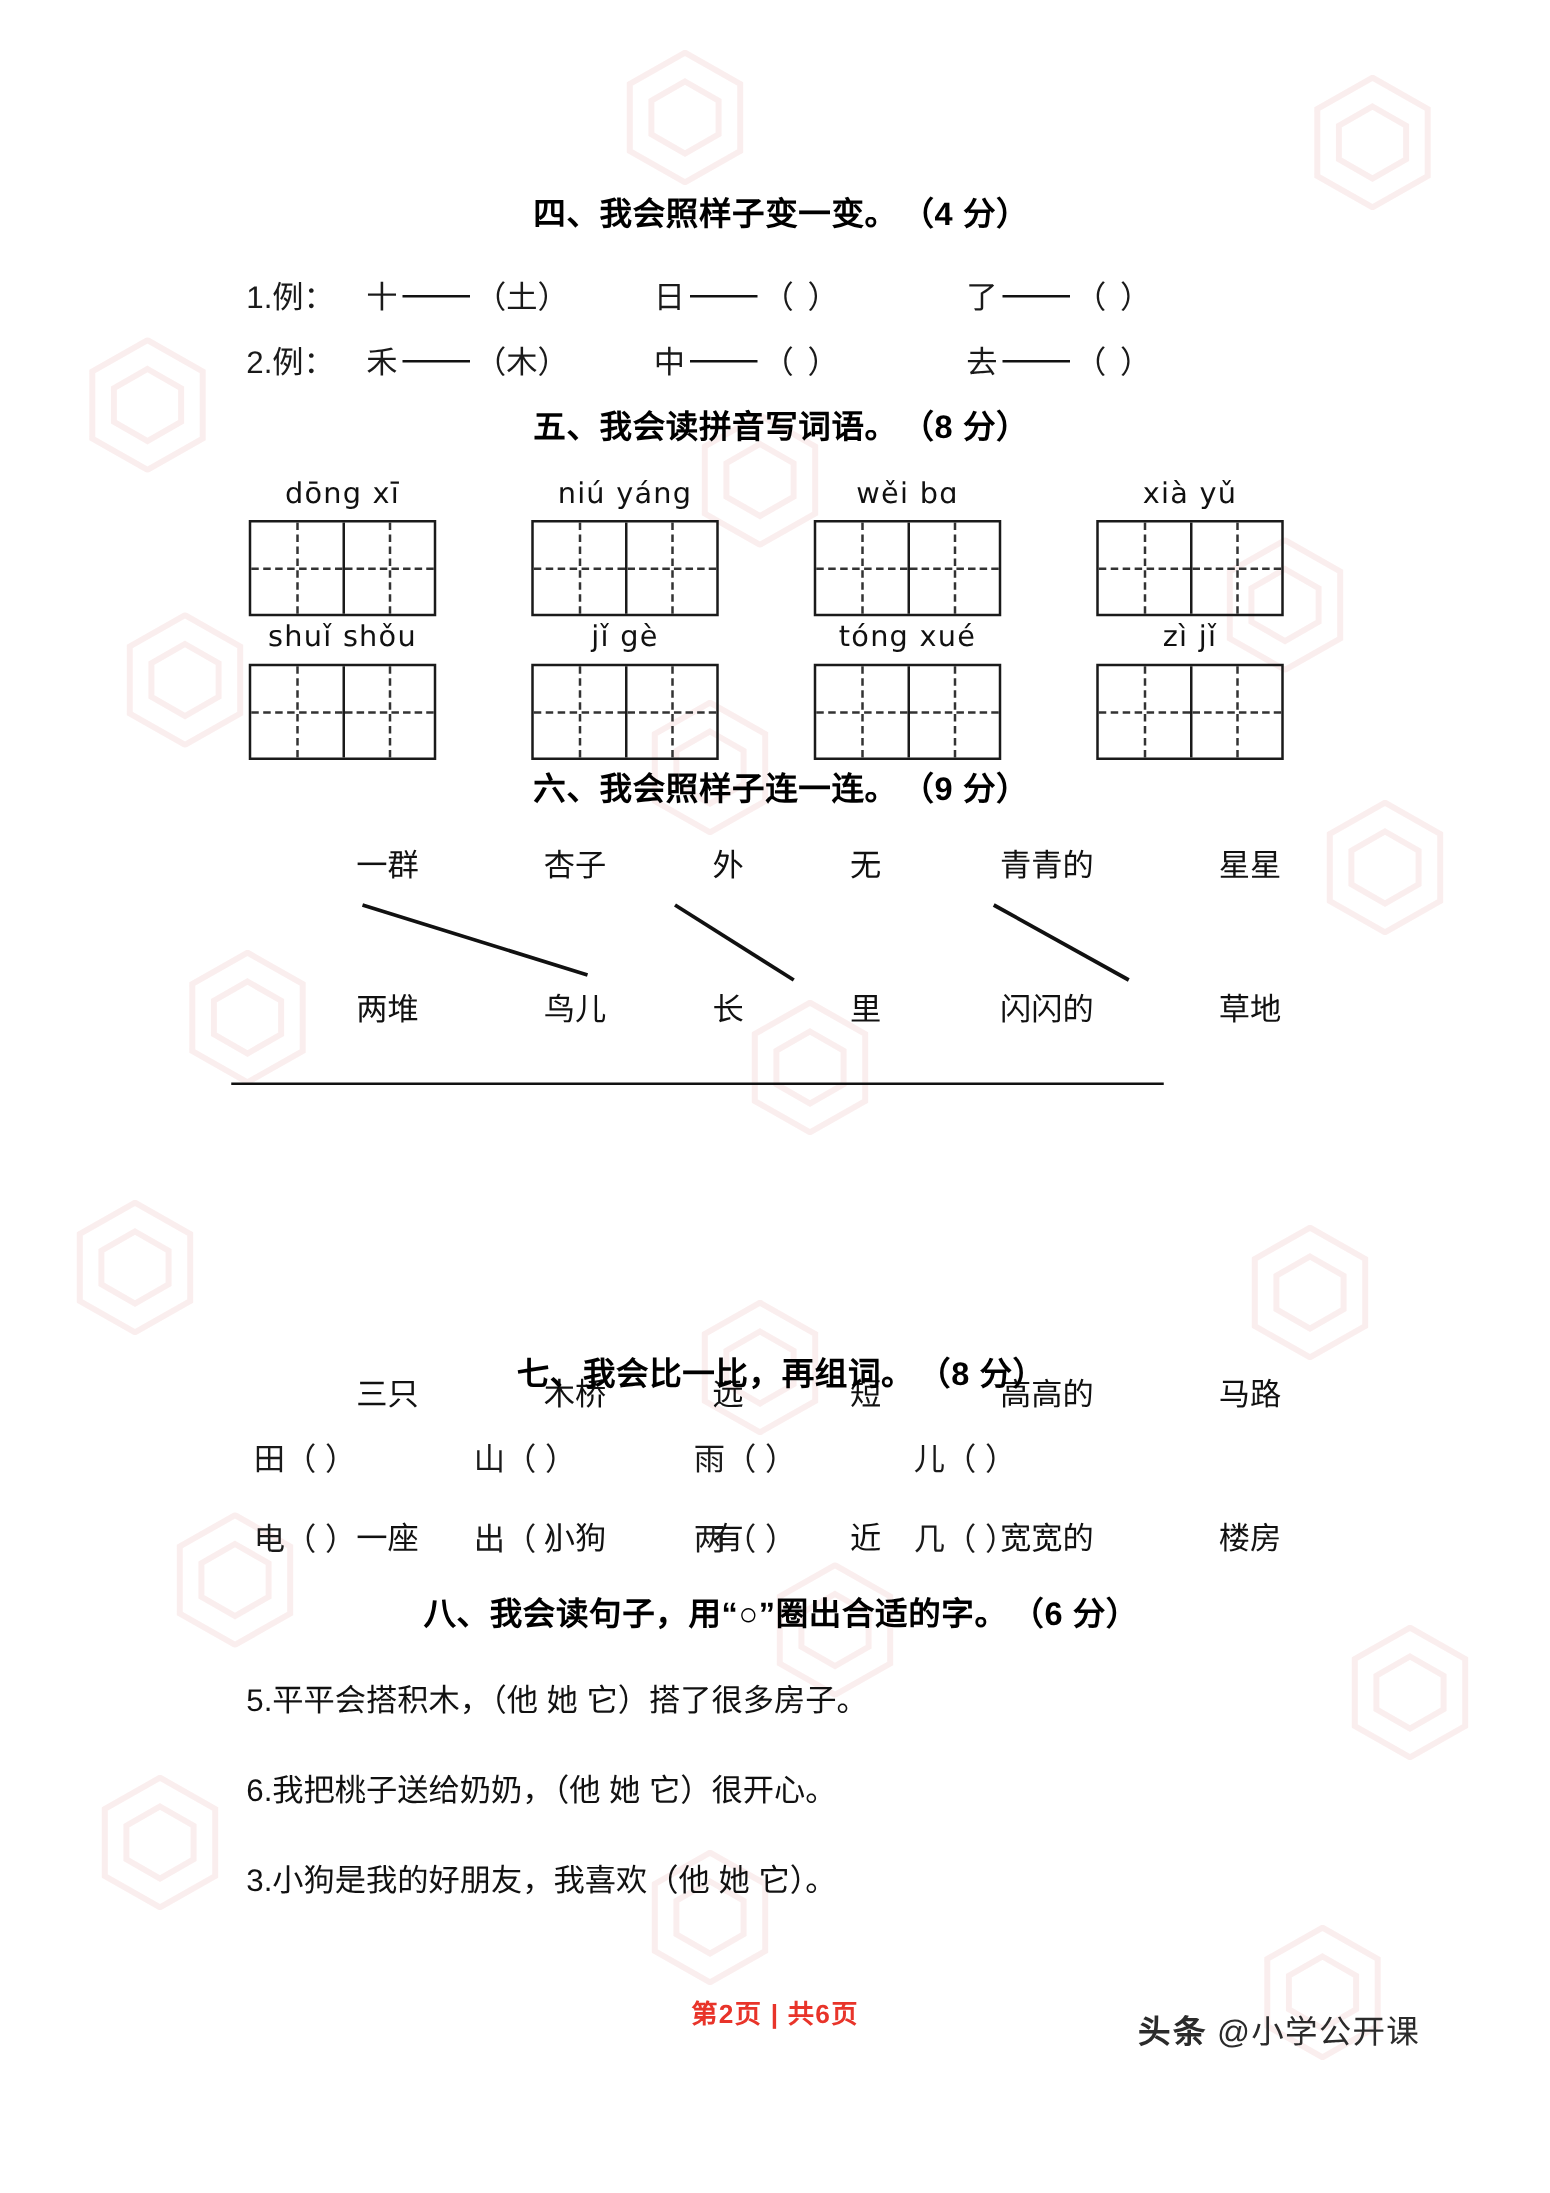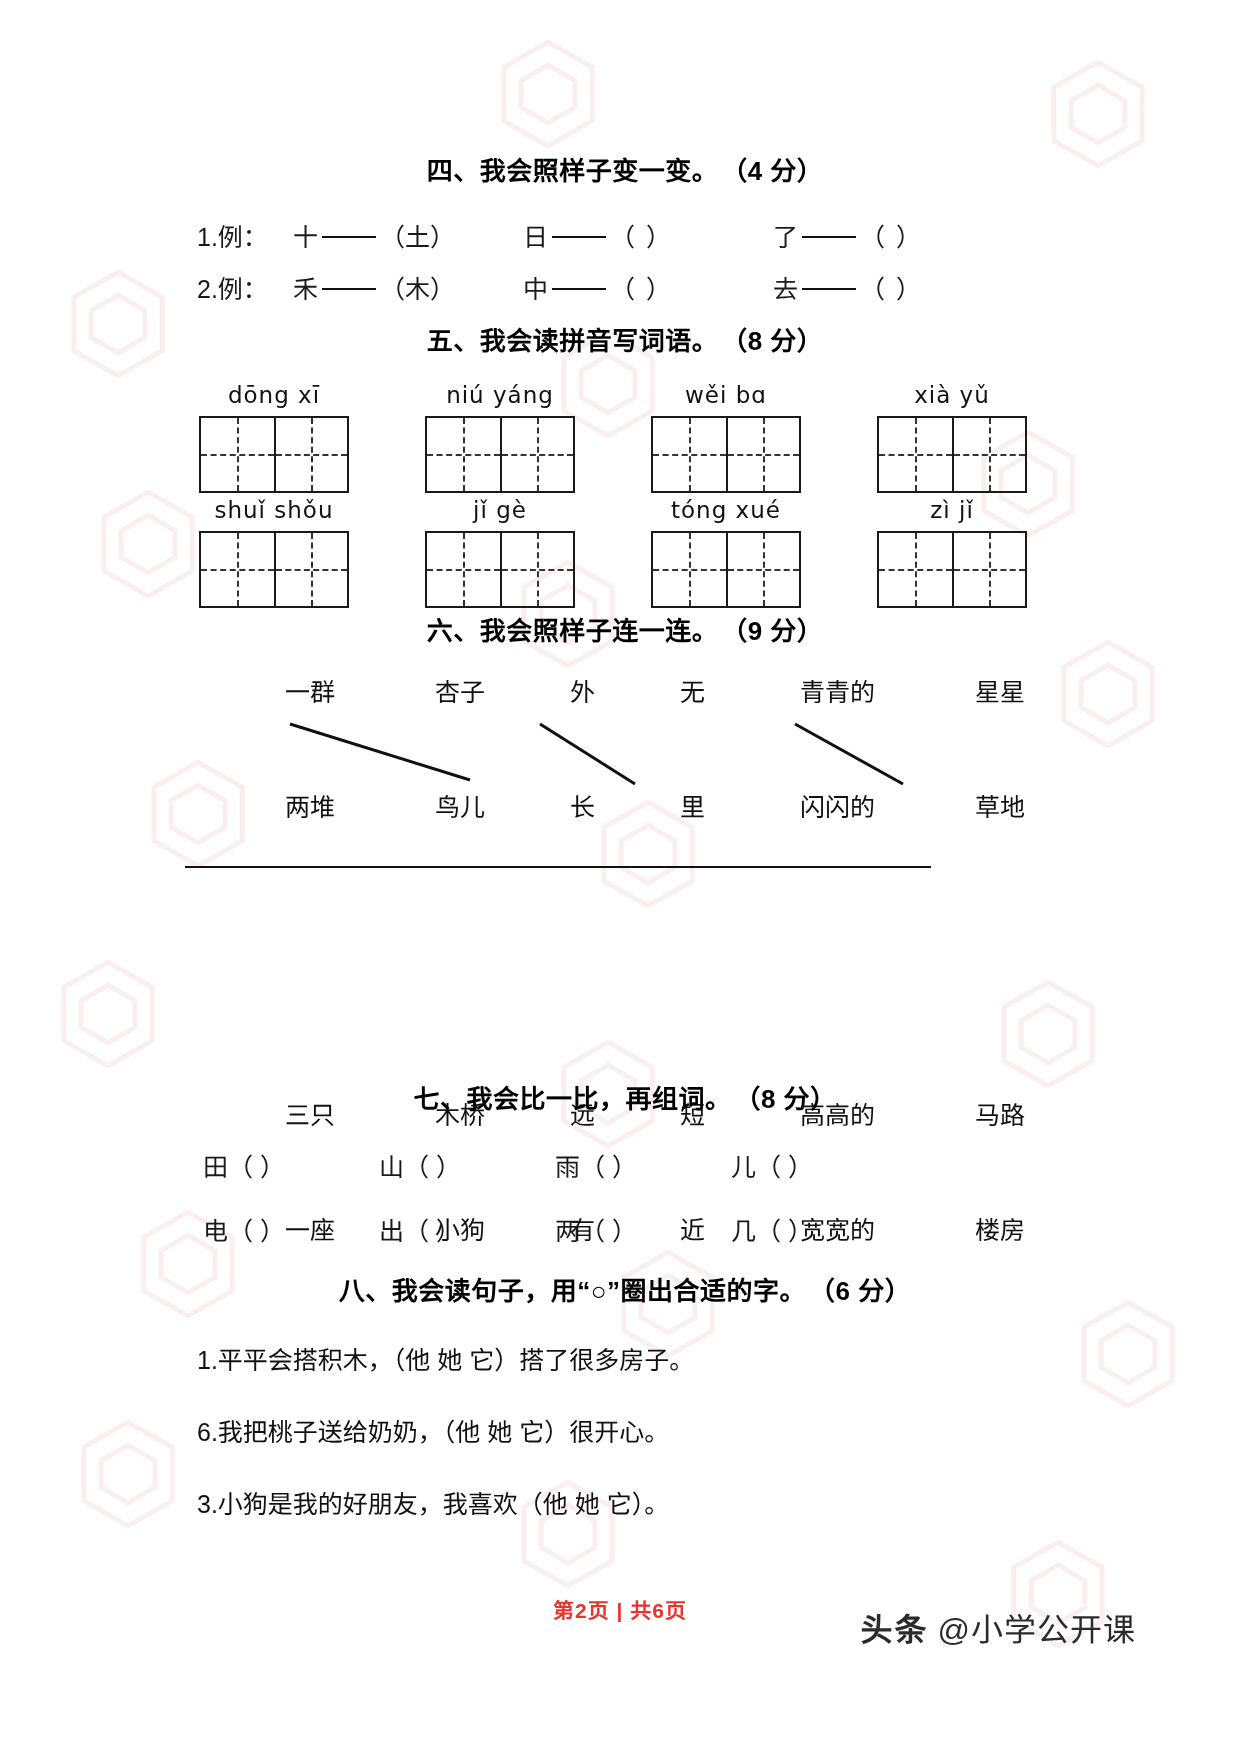--- a/index.html
+++ b/index.html
@@ -189,21 +189,21 @@
     display: inline-block;
     color: #e8342a;
     font-size: 21px;
     font-weight: bold;
     letter-spacing: 1px;
   }
   #footer-brand {
     position: absolute;
     right: 104px;
     top: 1604px;
-    font-size: 32px;
+    font-size: 26px;
     color: #2b2b2b;
     z-index: 3;
     white-space: nowrap;
   }
   #footer-brand .toutiao { font-weight: bold; letter-spacing: 2px; }
   #footer-brand .handle { letter-spacing: 1px; }
 </style>
 </head>
 <body>
 
@@ -502,21 +502,21 @@
       <div class="it">两（        ）</div>
       <div class="it">几（        ）</div>
     </div>
   </div>
 
   <div class="sheet" style="top:1270px;">
     <div class="q-head">
       <span>八、我会读句子，用“○”圈出合适的字。</span><span class="score">（6 分）</span>
     </div>
 
-    <div class="sent indent" style="margin-top:33px;">1.平平会搭积木，（他 她 它）搭了很多房子。</div>
+    <div class="sent indent" style="margin-top:33px;">5.平平会搭积木，（他 她 它）搭了很多房子。</div>
     <div class="sent indent" style="margin-top:36px;">6.我把桃子送给奶奶，（他 她 它）很开心。</div>
     <div class="sent indent" style="margin-top:36px;">3.小狗是我的好朋友，我喜欢（他 她 它）。</div>
   </div>
 
   <div id="footer-page">
     <span class="pgbox">第2页 | 共6页</span>
   </div>
 
   <div id="footer-brand">
     <span class="toutiao">头条</span>

